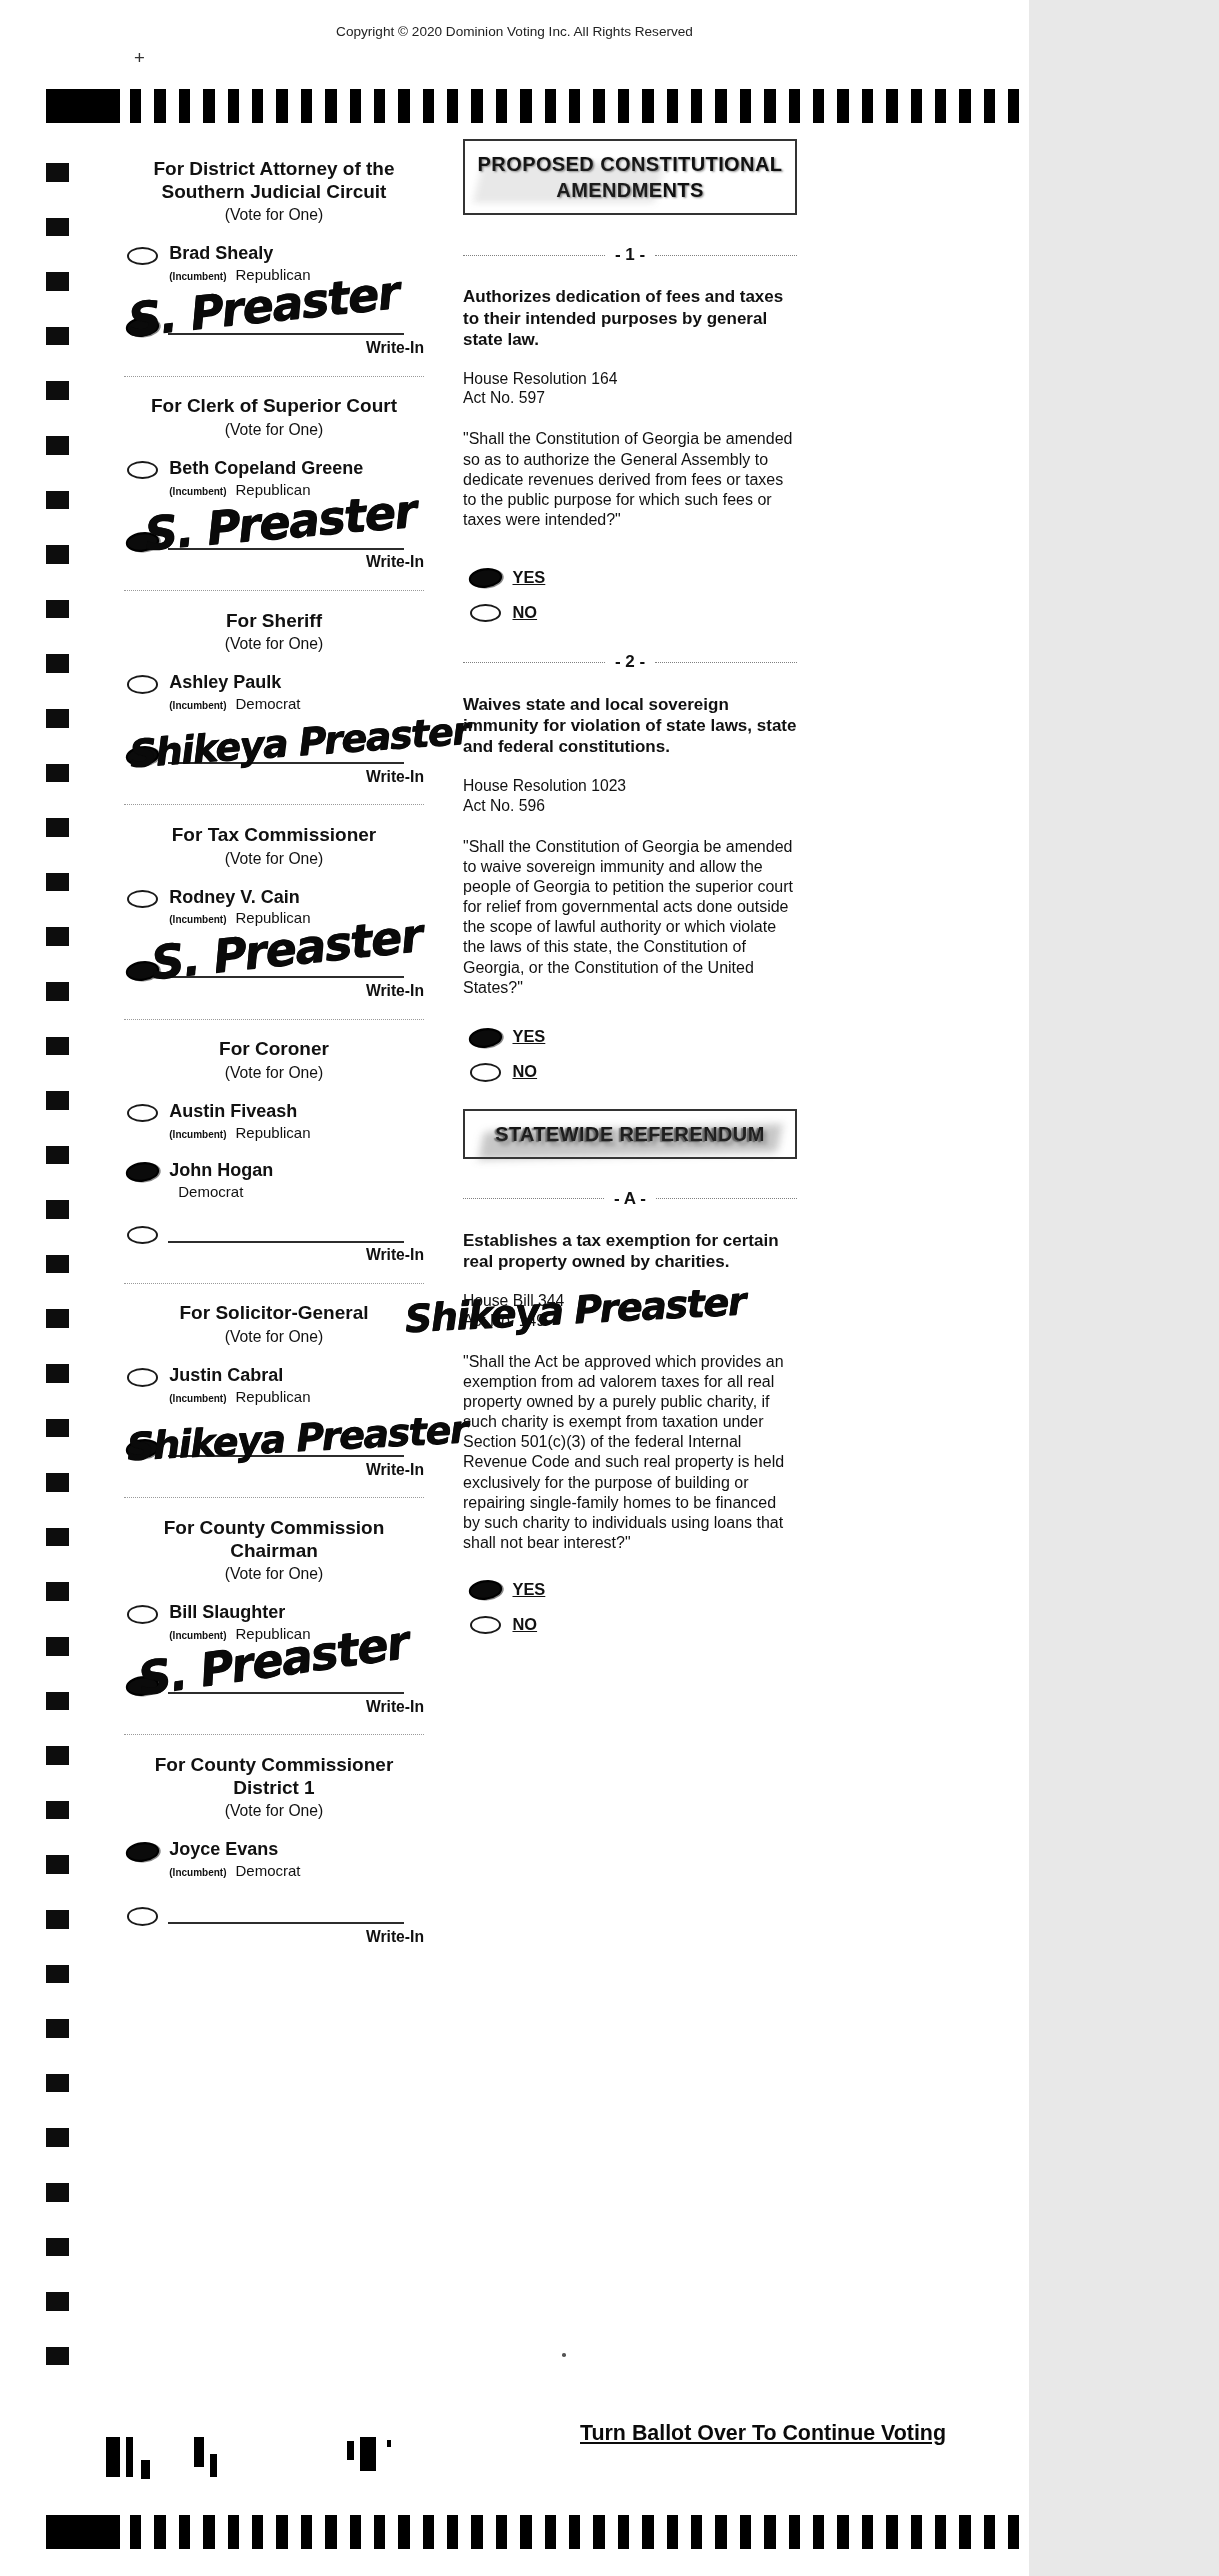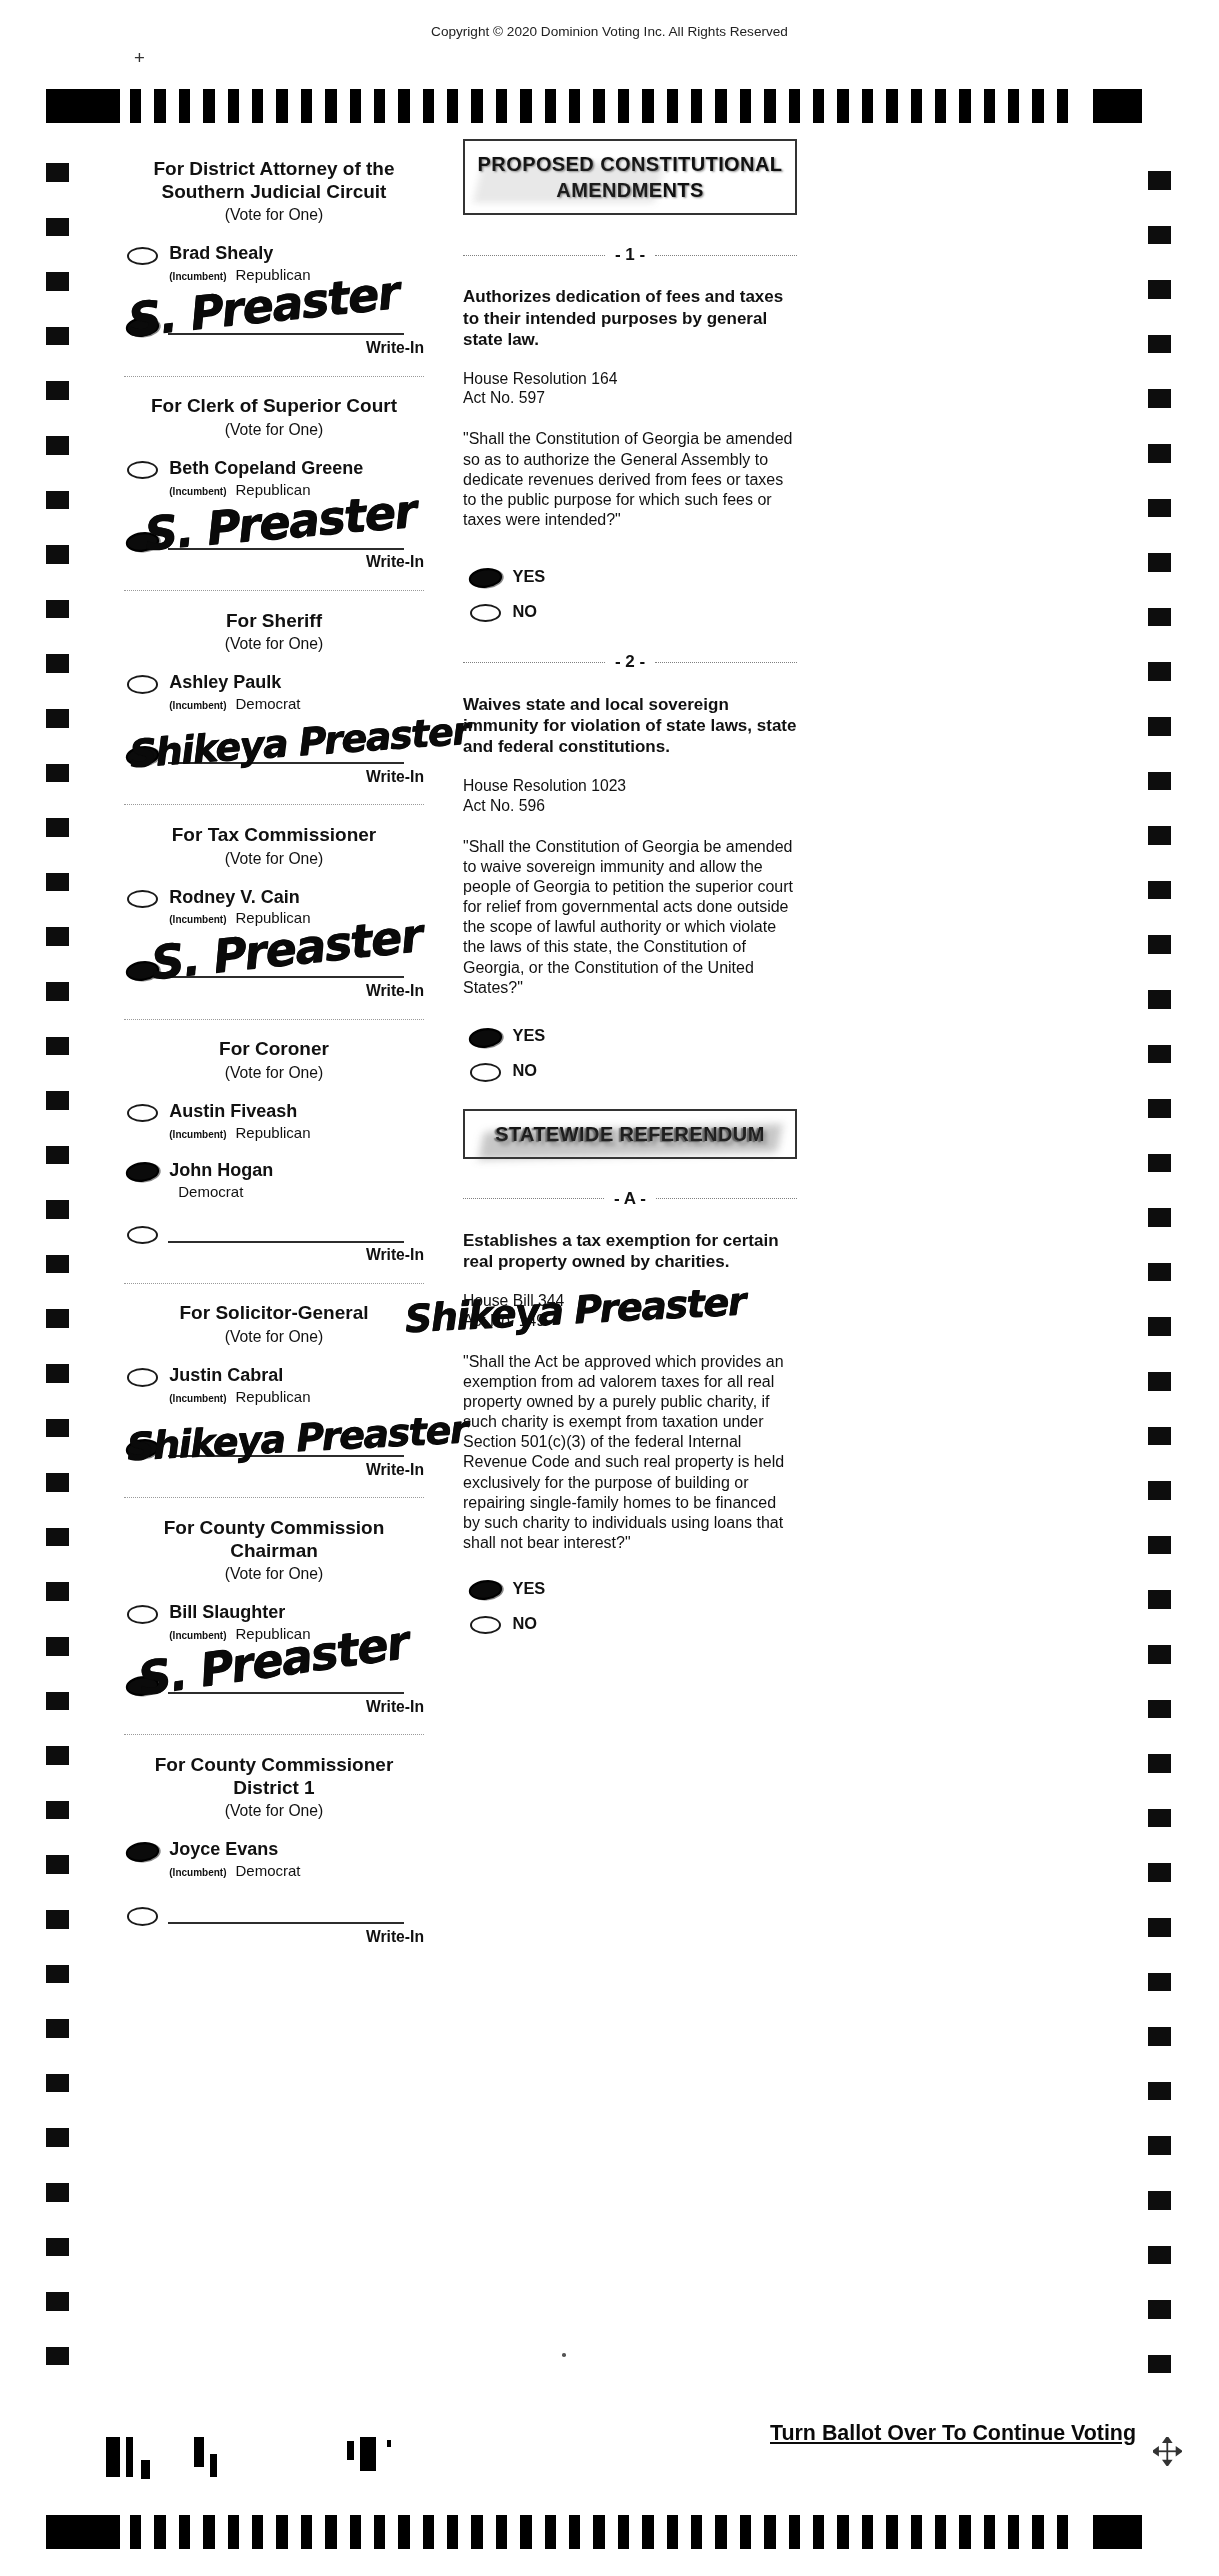--- a/index.html
+++ b/index.html
@@ -1,16 +1,16 @@
 <!DOCTYPE html>
 <html style="font-size:11.4px"><head>
 <meta charset="utf-8">
 <style>
   html,body{margin:0;padding:0;background:#e8e8e8;}
-  .page{position:relative;width:1219px;height:2576px;background:#ffffff;overflow:hidden;
+  .page{position:relative;width:1029px;height:2576px;background:#ffffff;overflow:hidden;
         font-family:"Liberation Sans", sans-serif;color:#111;}
   
   .block{position:absolute;background:#000;}
   .bars{position:absolute;display:flex;gap:13px;}
   .tbar{width:11.4px;height:34px;background:#000;flex:0 0 auto;}
   .marks-col{position:absolute;display:flex;flex-direction:column;gap:36px;}
   .sq{width:23px;height:18.6px;background:#0d0d0d;}
   .bbar{position:absolute;background:#000;}
   .dot{position:absolute;width:3.6px;height:3.6px;border-radius:50%;background:#555;}
   
@@ -49,21 +49,21 @@
   .header-box.light::after{content:"";position:absolute;left:4%;top:30%;width:55%;height:55%;
       background:rgba(90,90,90,.14);filter:blur(3.6px);transform:skewX(-14deg);}
   .header-box.heavy{text-shadow:-2.1px 1.4px 1.4px rgba(0,0,0,.5),2.9px 3.6px 4.3px rgba(0,0,0,.35);}
   .header-box.heavy::after{content:"";position:absolute;left:5%;top:38%;width:90%;height:60%;
       background:rgba(70,70,70,.30);filter:blur(4.3px);transform:skewX(-12deg) rotate(-1.5deg);}
   .m-num{display:flex;align-items:center;gap:10px;font-weight:bold;font-size:17px;margin-top:30px;}
   .m-num::before,.m-num::after{content:"";flex:1;border-top:1.4px dotted #808080;}
   .m-summary{font-weight:bold;font-size:17px;line-height:1.25;margin:21.4px 0 0 0;}
   .m-ref{font-size:15.7px;line-height:1.25;margin-top:18.6px;}
   .m-question{font-size:16px;line-height:1.26;margin:21.4px 0 0 0;}
-  .choice{display:flex;gap:11.4px;margin:14.3px 0 0 7.1px;}
+  .choice{display:flex;gap:11.4px;align-items:center;margin:14.3px 0 0 7.1px;text-decoration:underline;}
   .choice.first{margin-top:37px;}
   .choice-label{font-weight:bold;font-size:16.4px;}
   .ref-section{margin-top:27px;}
 </style>
 </head>
 <body>
 
 <div class="page">
 
   <div class="copyright">Copyright © 2020 Dominion Voting Inc. All Rights Reserved</div>

